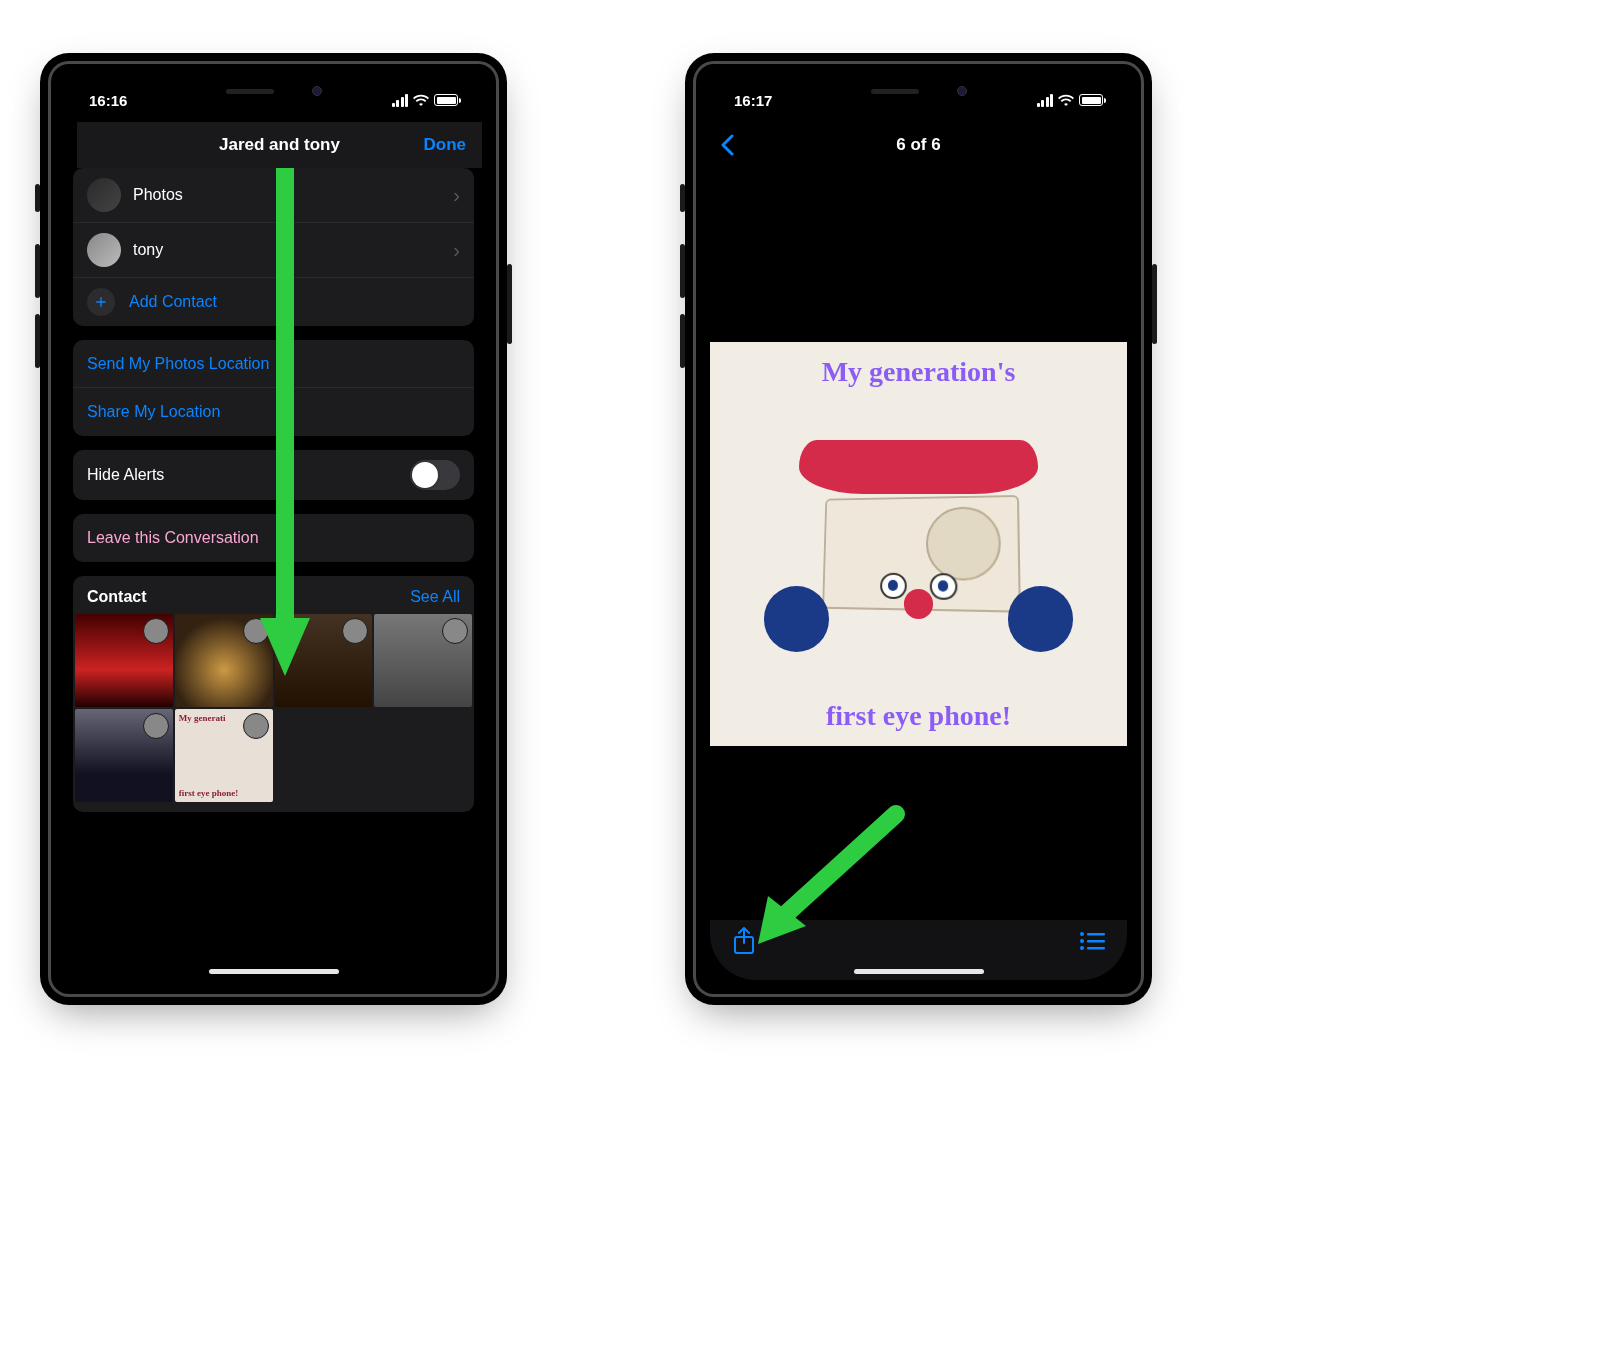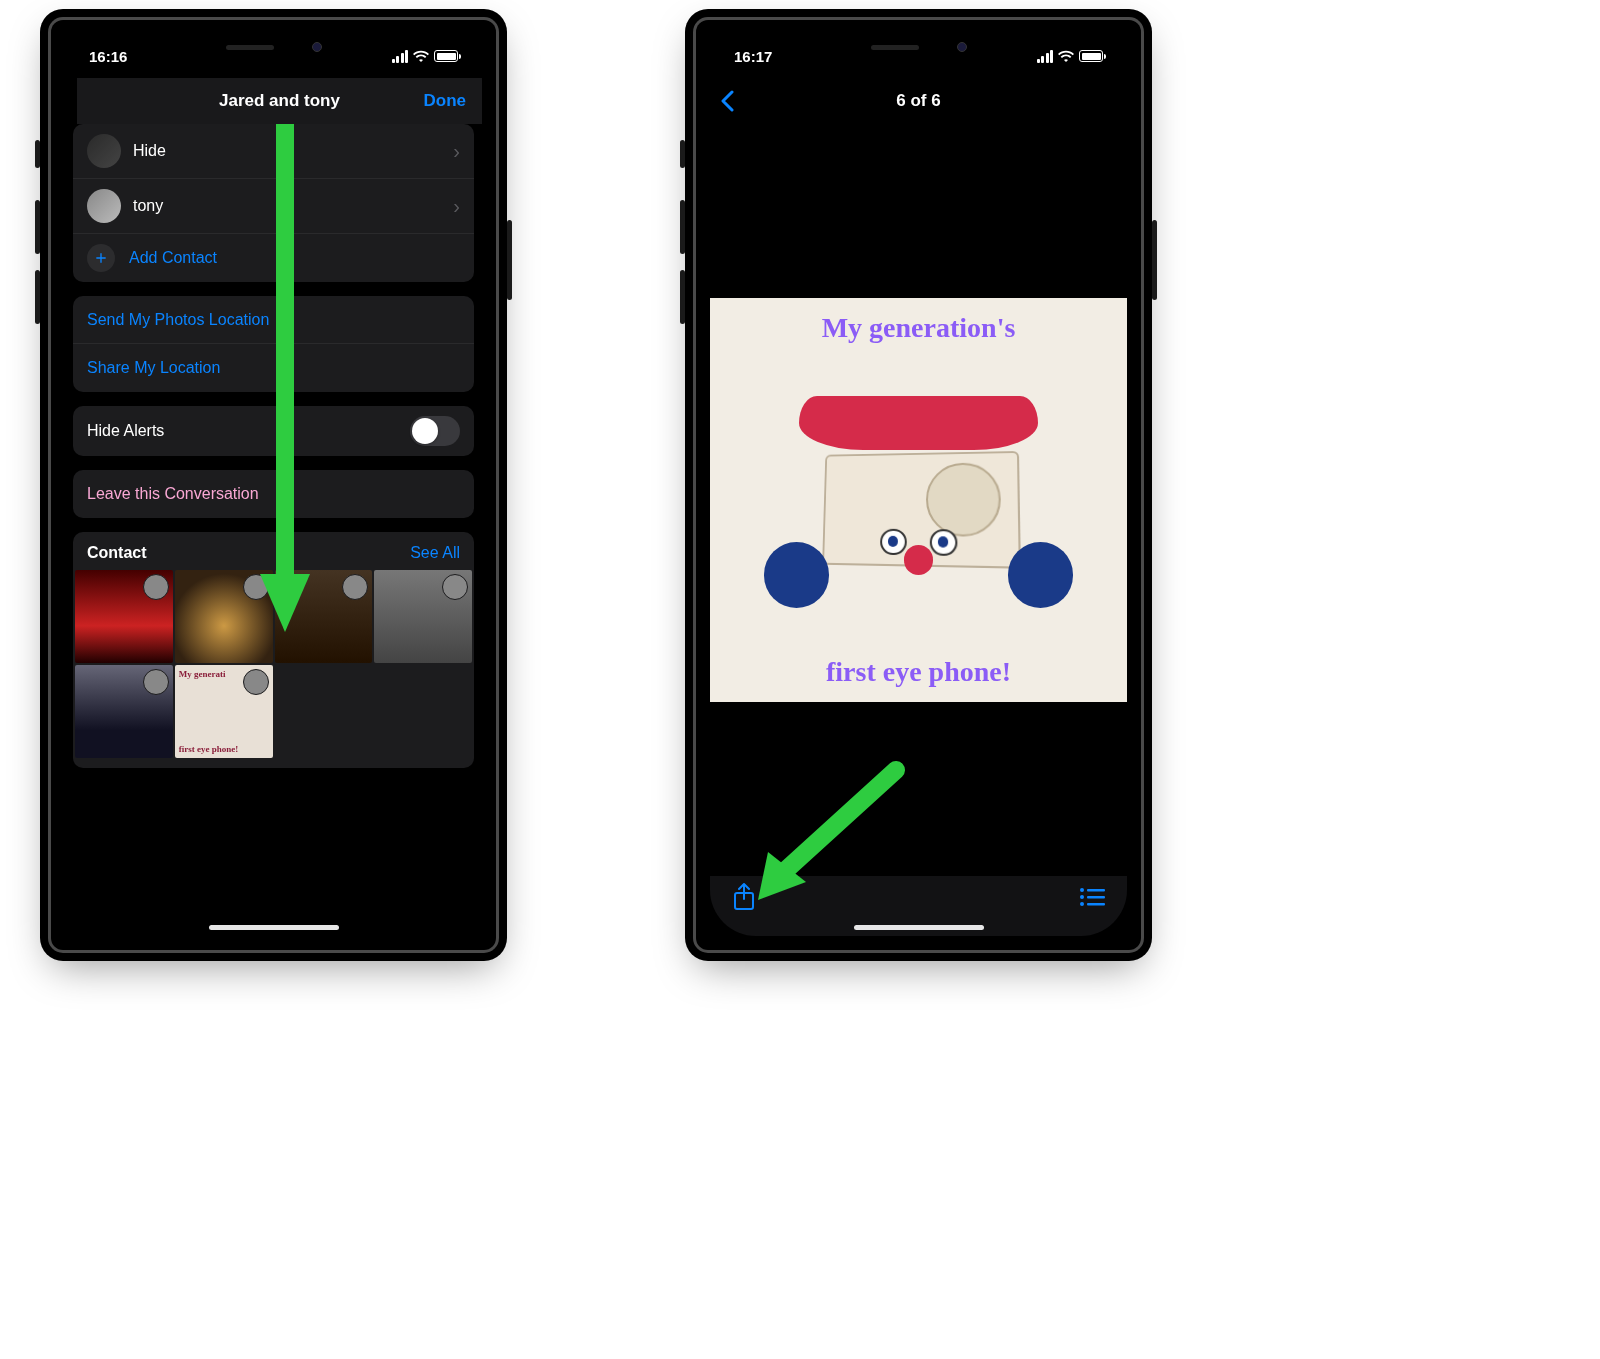--- a/index.html
+++ b/index.html
@@ -7,23 +7,24 @@
     background: #fff;
     font-family: -apple-system, BlinkMacSystemFont, "Segoe UI", Helvetica, Arial, sans-serif;
     width: 1600px;
     height: 1359px;
     position: relative;
   }
   .phone {
     position: absolute;
     width: 445px;
     height: 930px;
-    border-radius: 12px;
+    border-radius: 18px;
     background: #000;
     box-shadow: 0 0 0 3px #4a4a4a, 0 0 0 11px #000, 0 15px 40px rgba(0,0,0,.4);
+    margin-top: 44px;
   }
   .phone.left { top: 20px; left: 51px; }
   .phone.right { top: 20px; left: 696px; }
 
   
   .side-btn { position: absolute; background: #1a1a1a; border-radius: 3px; }
   .sb-sil { width: 5px; height: 28px; left: -16px; top: 120px; }
   .sb-v1 { width: 5px; height: 54px; left: -16px; top: 180px; }
   .sb-v2 { width: 5px; height: 54px; left: -16px; top: 250px; }
   .sb-pwr { width: 5px; height: 80px; right: -16px; top: 200px; }
@@ -223,21 +224,21 @@
     <div class="nav1">
       <span>Jared and tony</span>
       <span class="done">Done</span>
     </div>
 
     <div class="content1">
 
       <div class="card">
         <div class="row">
           <div class="avatar av-j"></div>
-          <span class="row-label">Hide</span>
+          <span class="row-label">Photos</span>
           <span class="chev">›</span>
         </div>
         <div class="row">
           <div class="avatar av-t"></div>
           <span class="row-label">tony</span>
           <span class="chev">›</span>
         </div>
         <div class="row">
           <div class="plus-circle">
             <svg viewBox="0 0 24 24">

